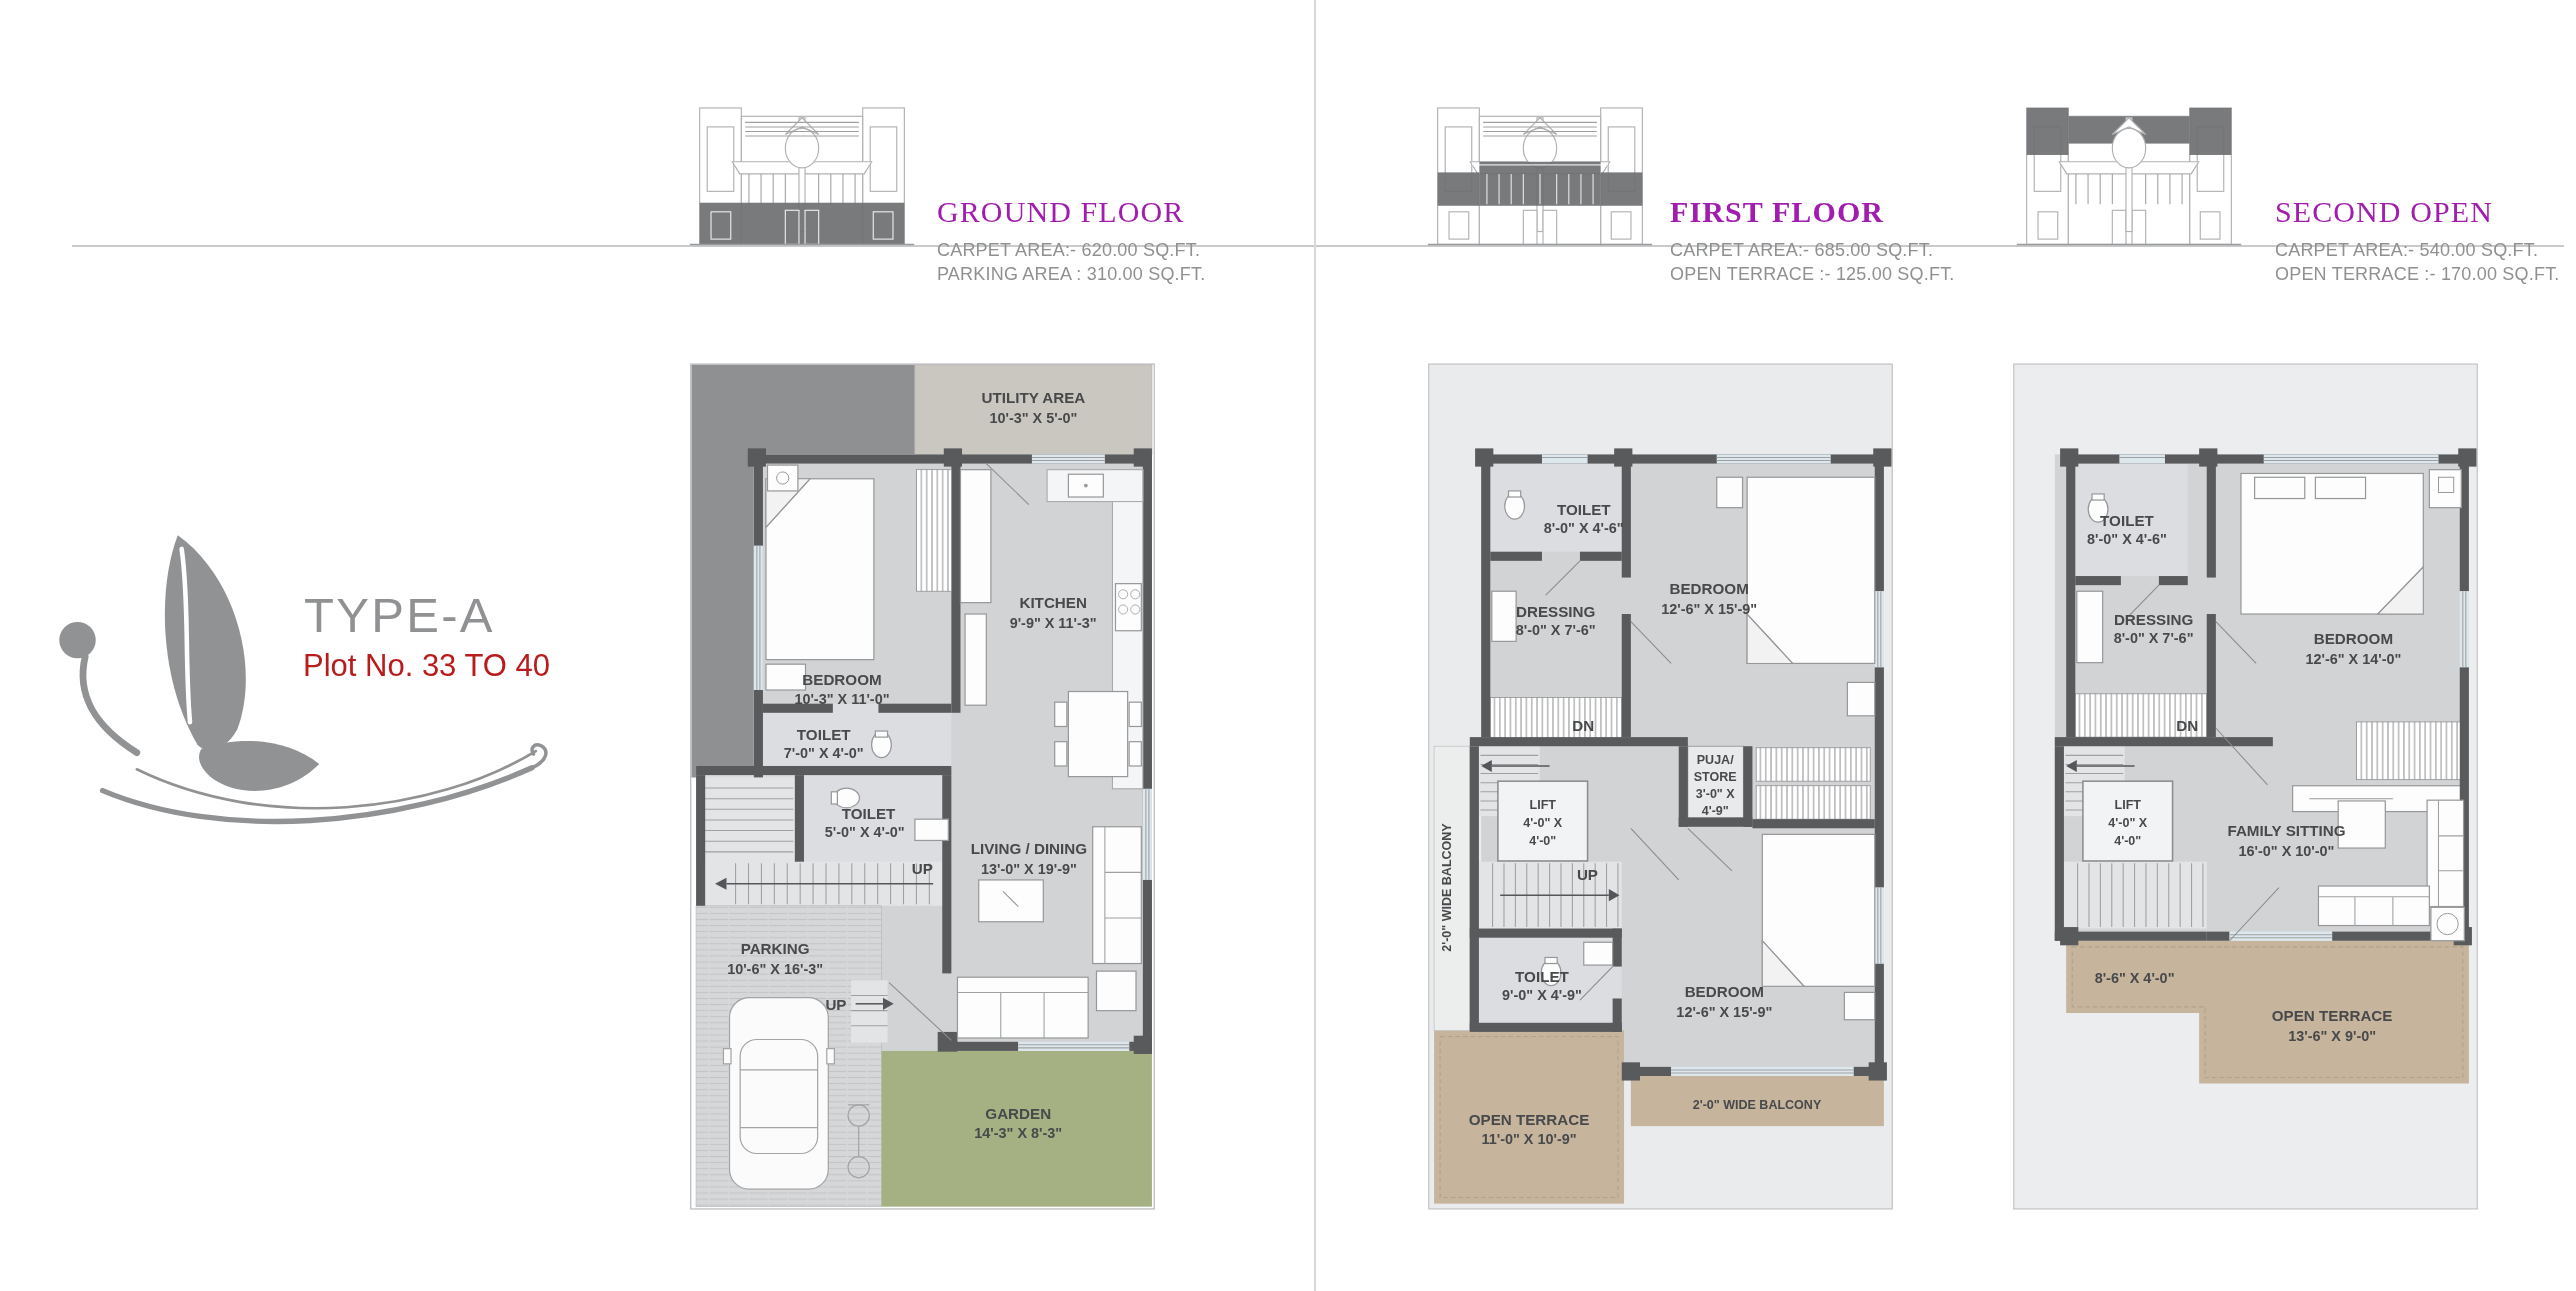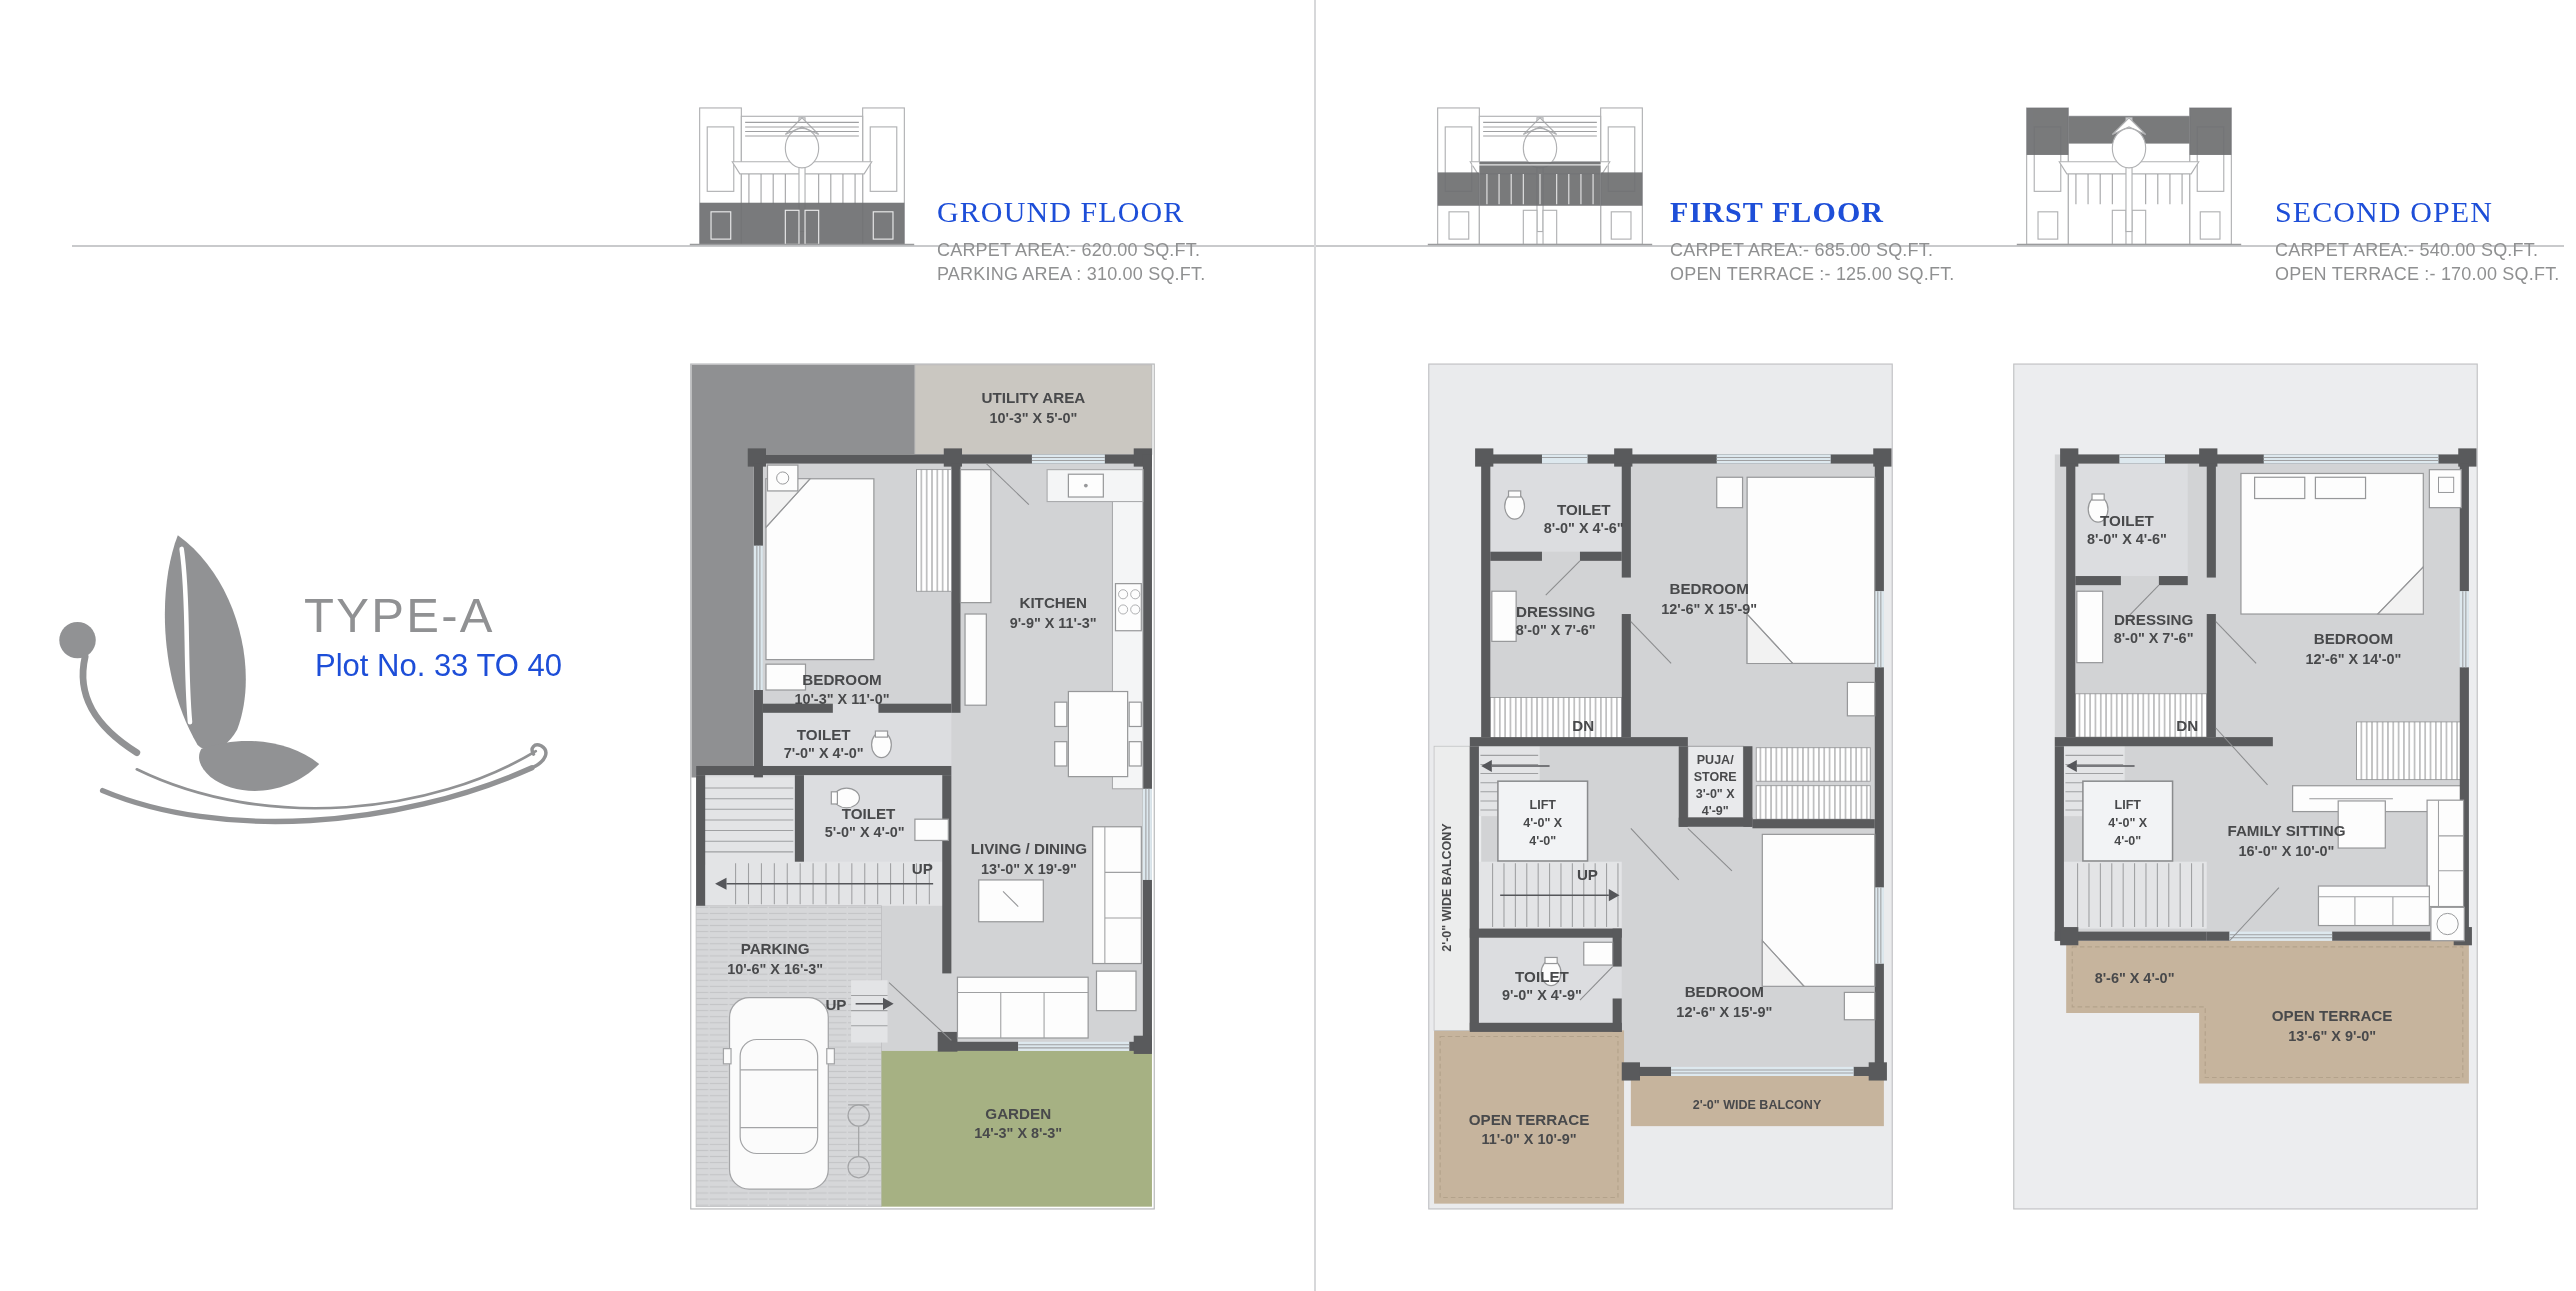--- a/index.html
+++ b/index.html
@@ -2,25 +2,25 @@
 <html style="font-size:12px"><head>
 <meta charset="utf-8">
 <style>
   html,body{margin:0;padding:0;}
   body{width:2576px;height:1291px;background:#ffffff;position:relative;
        font-family:"Liberation Sans", sans-serif; overflow:hidden;}
   .abs{position:absolute;}
   .baseline{position:absolute;left:72px;top:245px;width:2492px;height:1.5px;background:#c9cacc;}
   .vdivider{position:absolute;left:1314px;top:0;width:1.5px;height:1291px;background:#d7d8da;}
   .floor-title{position:absolute;top:195px;font-family:"Liberation Serif", serif;
-       font-size:30px;letter-spacing:1.1px;color:#1d4ed8;white-space:nowrap;}
+       font-size:30px;letter-spacing:1.1px;color:#a21caf;white-space:nowrap;}
   .floor-areas{position:absolute;top:239px;font-size:18px;line-height:23.6px;color:#8f9091;
        letter-spacing:0.2px;white-space:nowrap;}
   .logo-type{position:absolute;left:304px;top:587px;font-size:49px;letter-spacing:2.3px;color:#909193;}
-  .logo-plot{position:absolute;left:303px;top:648px;font-size:31px;color:#1d4ed8;margin-left:12px;}
+  .logo-plot{position:absolute;left:303px;top:648px;font-size:31px;color:#b91c1c;}
   svg text{font-family:"Liberation Sans", sans-serif;}
   text.rn{font-size:20px;font-weight:600;fill:#48494b;text-anchor:middle;}
   text.rd{font-size:19px;font-weight:600;fill:#48494b;text-anchor:middle;}
   text.sm{font-size:16.5px;font-weight:600;fill:#48494b;text-anchor:middle;}
   text.dir{font-size:20px;font-weight:600;fill:#48494b;}
   .wall{fill:#595a5c;}
   .flr{fill:#d2d3d5;}
   .flr2{fill:#dcdde0;}
   .stair{fill:#e3e4e6;}
   .fitm{fill:#fdfdfd;stroke:#97989a;stroke-width:1.6;}

